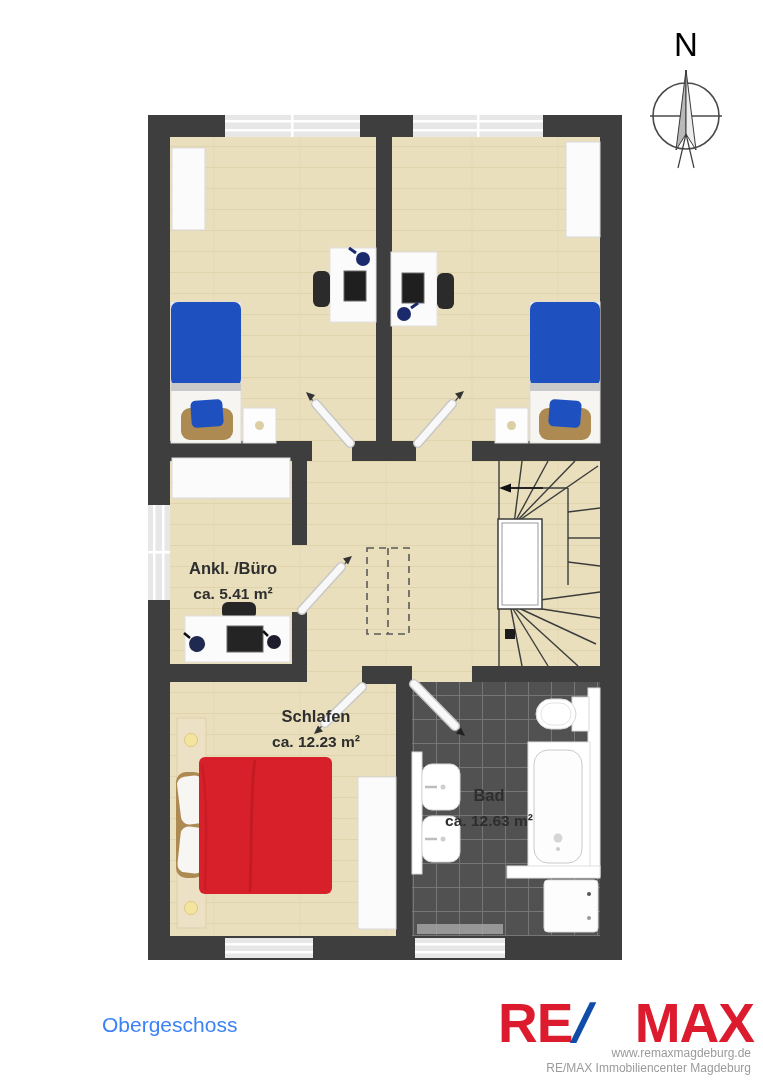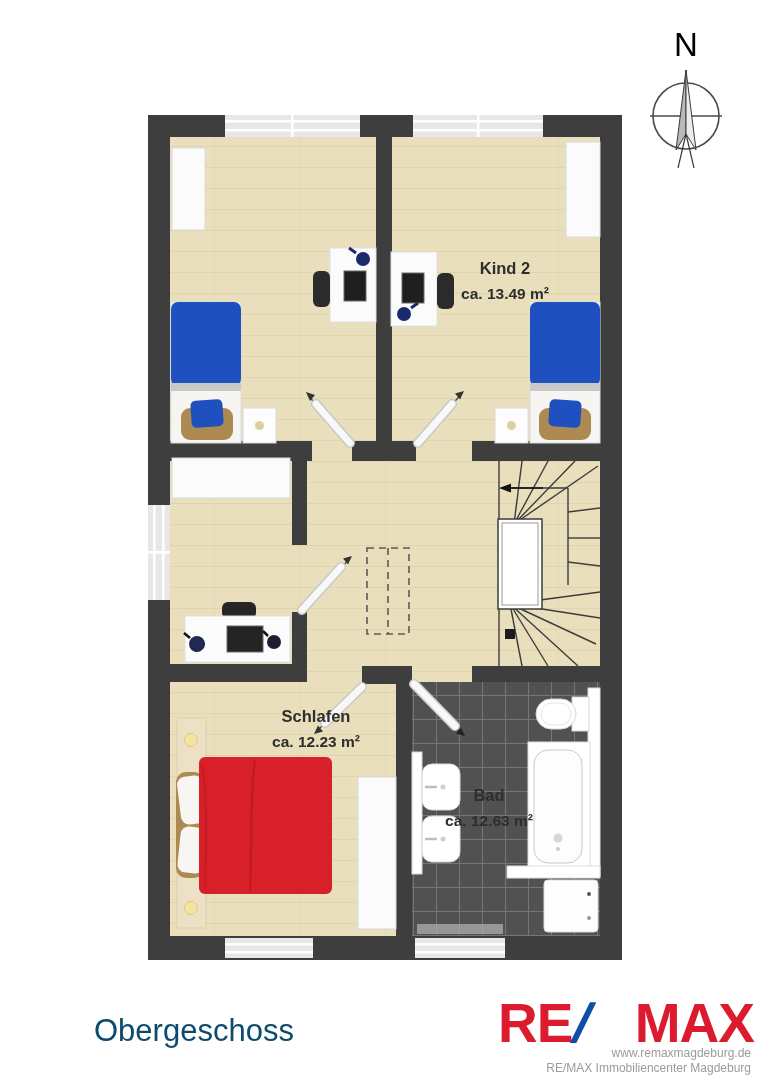--- a/index.html
+++ b/index.html
@@ -24,22 +24,23 @@
   .label .area{font-size:15.5px;}
   .compass-label{
     position:absolute;
     transform:translateX(-50%);
     font-size:33px;
     color:#000;
     font-weight:normal;
   }
   .floor-label{
     position:absolute;
-    font-size:31px;
-    color:#0c4a6e;
+    font-size:21px;
+    color:#3b82f6;
+    margin-left:8px;
   }
   .logo{
     position:absolute;
     font-weight:bold;
     font-size:55px;
     letter-spacing:-1px;
     line-height:1;
     white-space:nowrap;
   }
   .logo .re,.logo .max{color:var(--logo-red,#DC1C2E);margin-left:44px;}
@@ -309,23 +310,23 @@
     <line x1="650" y1="116" x2="722" y2="116" stroke="#4a4a4a" stroke-width="1.6"></line>
     <polygon points="686,70 676,150 686,134" fill="#b9b9b9" stroke="#3a3a3a" stroke-width="1"></polygon>
     <polygon points="686,70 696,150 686,134" fill="#ececec" stroke="#3a3a3a" stroke-width="1"></polygon>
     <line x1="686" y1="134" x2="678" y2="168" stroke="#3a3a3a" stroke-width="1.2"></line>
     <line x1="686" y1="134" x2="694" y2="168" stroke="#3a3a3a" stroke-width="1.2"></line>
   </g>
 </svg>
 
 <div class="compass-label" style="left:686px;top:26px;">N</div>
 
-<div class="label" style="left:505px;top:256px;">
-  <div class="name">Kind 2</div>
-  <div class="area">ca. 13.49 m²</div>
+<div class="label" style="left:233px;top:556px;">
+  <div class="name">Ankl. /Büro</div>
+  <div class="area">ca. 5.41 m²</div>
 </div>
 <div class="label" style="left:280px;top:704px;margin-left:36px;">
   <div class="name">Schlafen</div>
   <div class="area">ca. 12.23 m²</div>
 </div>
 <div class="label" style="left:489px;top:783px;text-align:center;">
   <div class="name">Bad</div>
   <div class="area">ca. 12.63 m²</div>
 </div>
 

